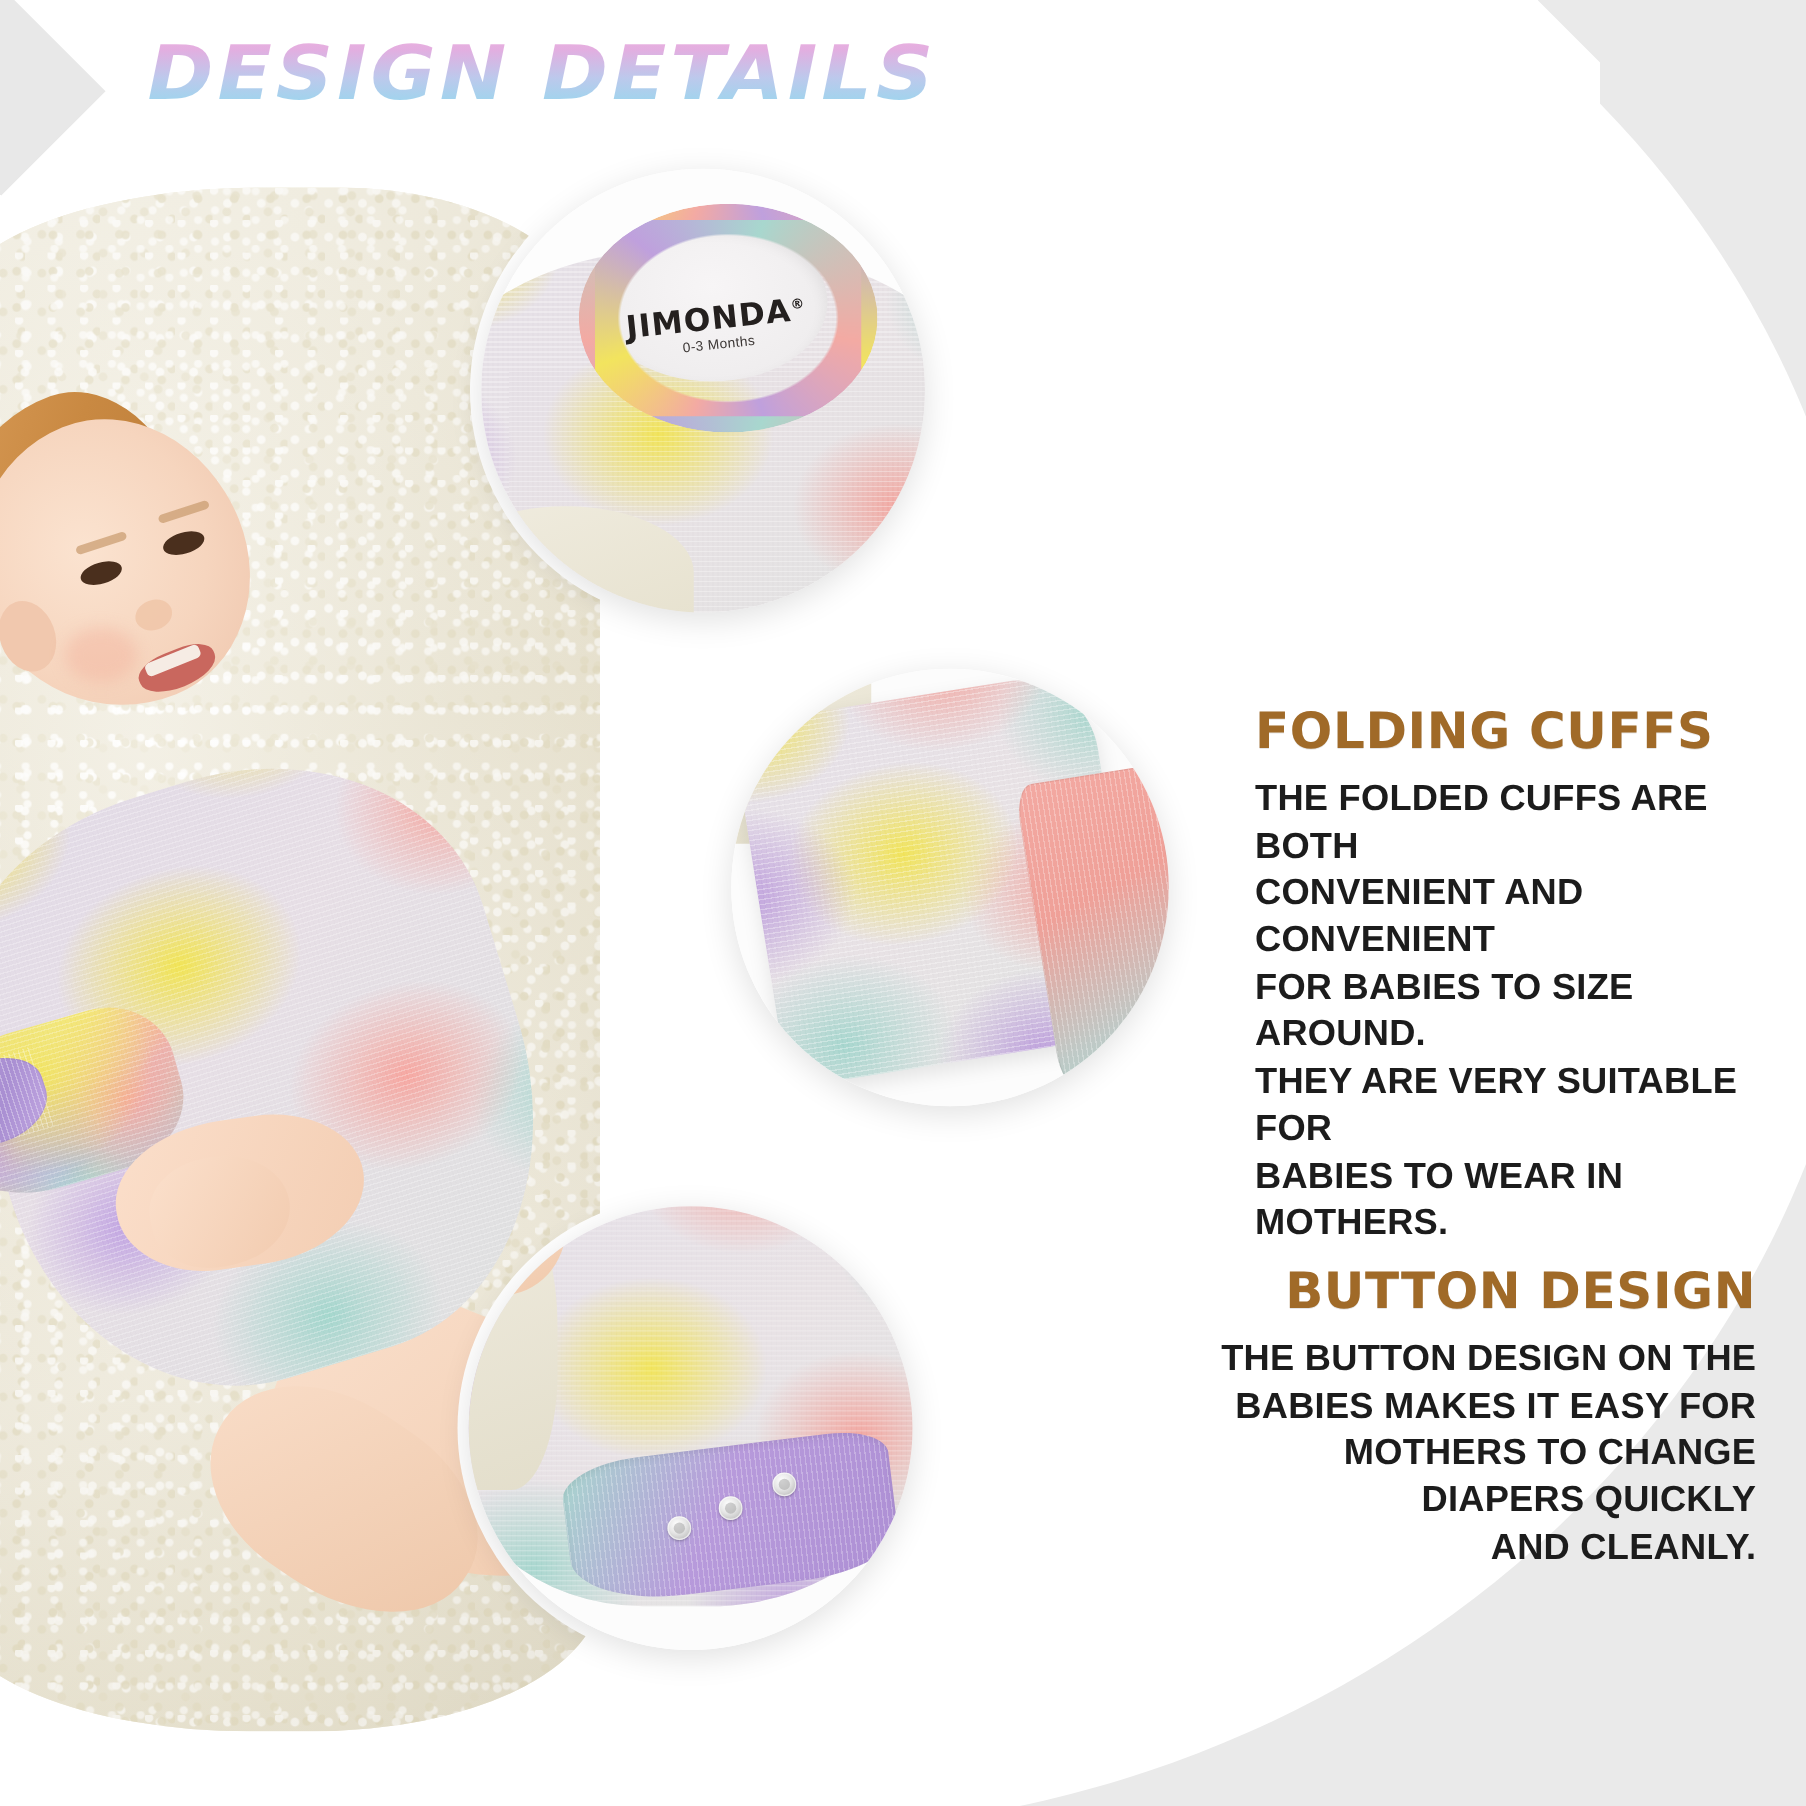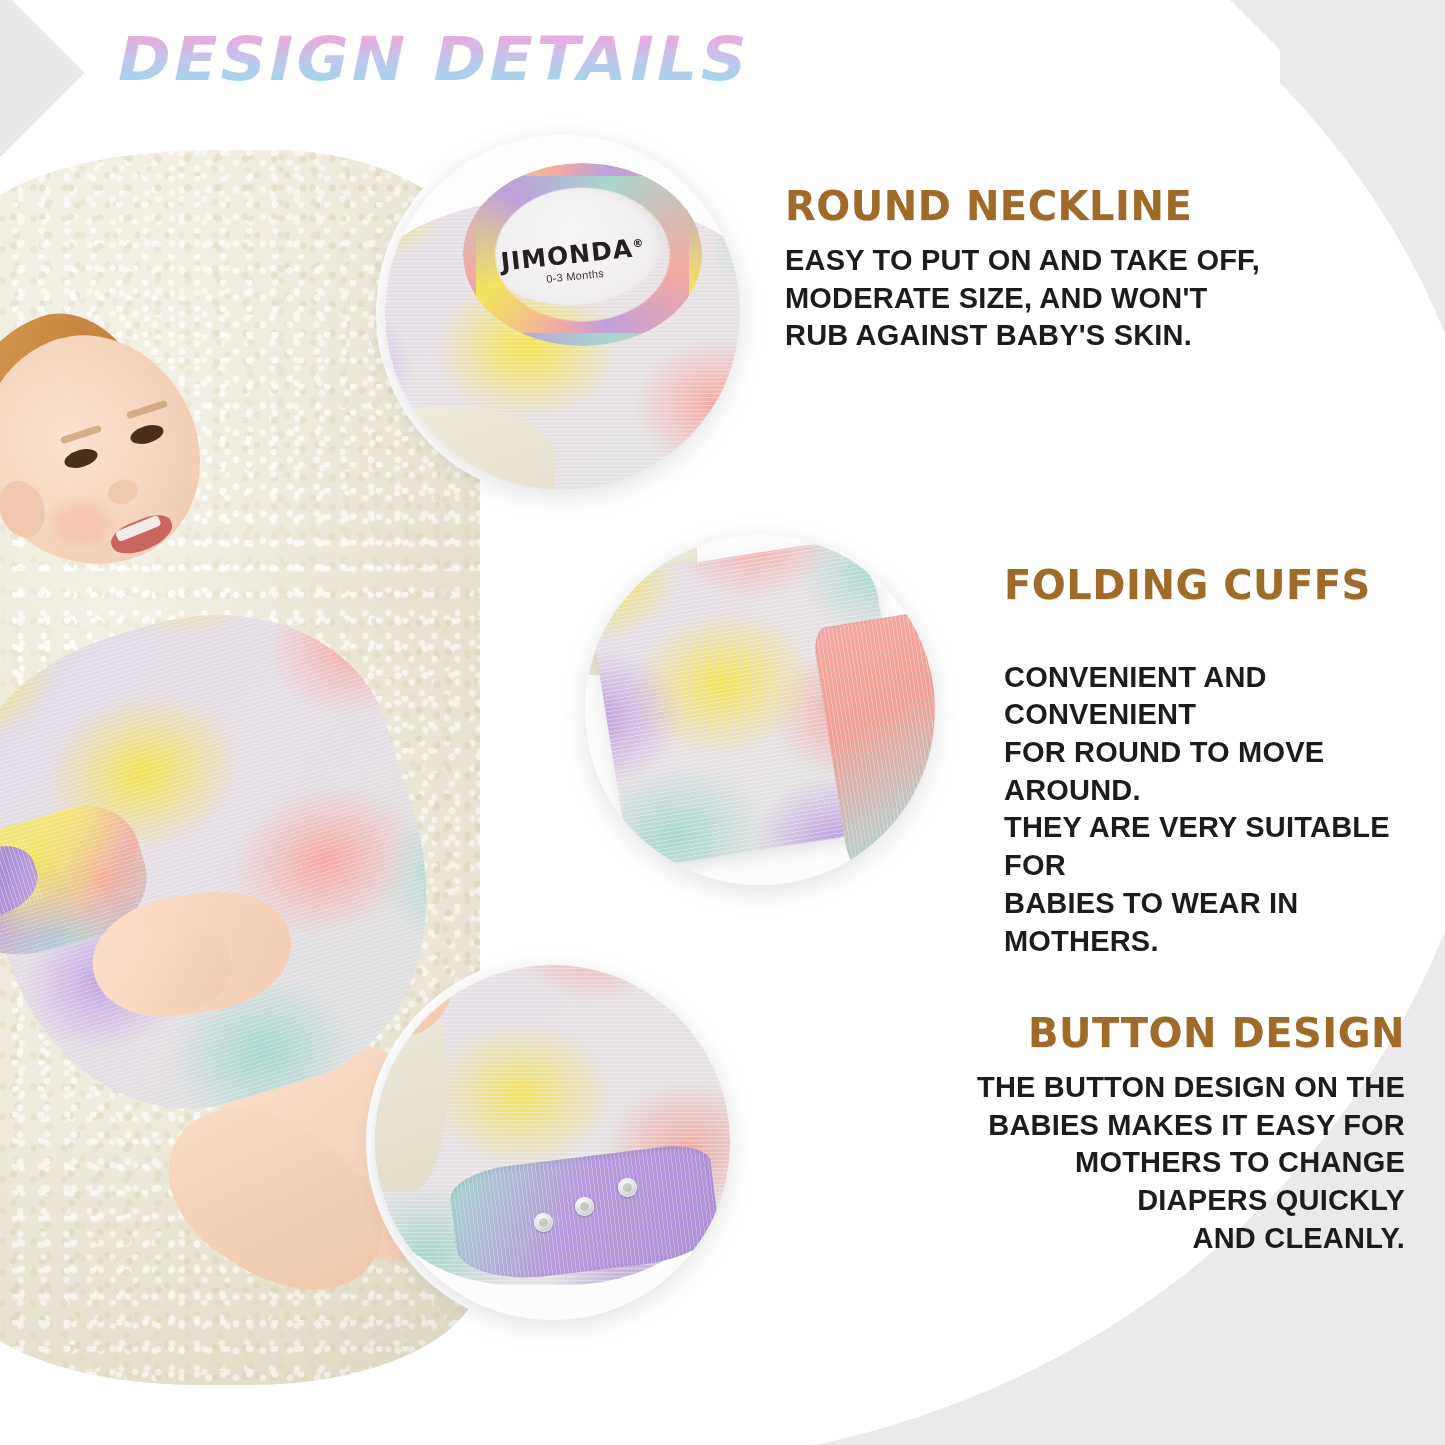--- a/index.html
+++ b/index.html
@@ -432,35 +432,27 @@
       </div>
       <div class="btn-rug-left"></div>
       <div class="btn-skin"></div>
       <div class="btn-crotch"></div>
       <div class="snap" id="snap-1"></div>
       <div class="snap" id="snap-2"></div>
       <div class="snap" id="snap-3"></div>
     </div>
   </div>
 
-  <div class="block" id="block-neckline">
-    <h2>ROUND NECKLINE</h2>
-    <p>
-      <span>EASY TO PUT ON AND TAKE OFF,</span><br>
-      <span>MODERATE SIZE, AND WON'T</span><br>
-      <span>RUB AGAINST BABY'S SKIN.</span>
-    </p>
-  </div>
 
   <div class="block" id="block-cuffs">
     <h2>FOLDING CUFFS</h2>
     <p>
-      <br>
+      <span>THE FOLDED CUFFS ARE BOTH</span><br>
       <span>CONVENIENT AND CONVENIENT</span><br>
-      <span>FOR ROUND TO MOVE AROUND.</span><br>
+      <span>FOR BABIES TO SIZE AROUND.</span><br>
       <span>THEY ARE VERY SUITABLE FOR</span><br>
       <span>BABIES TO WEAR IN MOTHERS.</span>
     </p>
   </div>
 
   <div class="block" id="block-button">
     <h2>BUTTON DESIGN</h2>
     <p>
       <span>THE BUTTON DESIGN ON THE</span><br>
       <span>BABIES MAKES IT EASY FOR</span><br>

